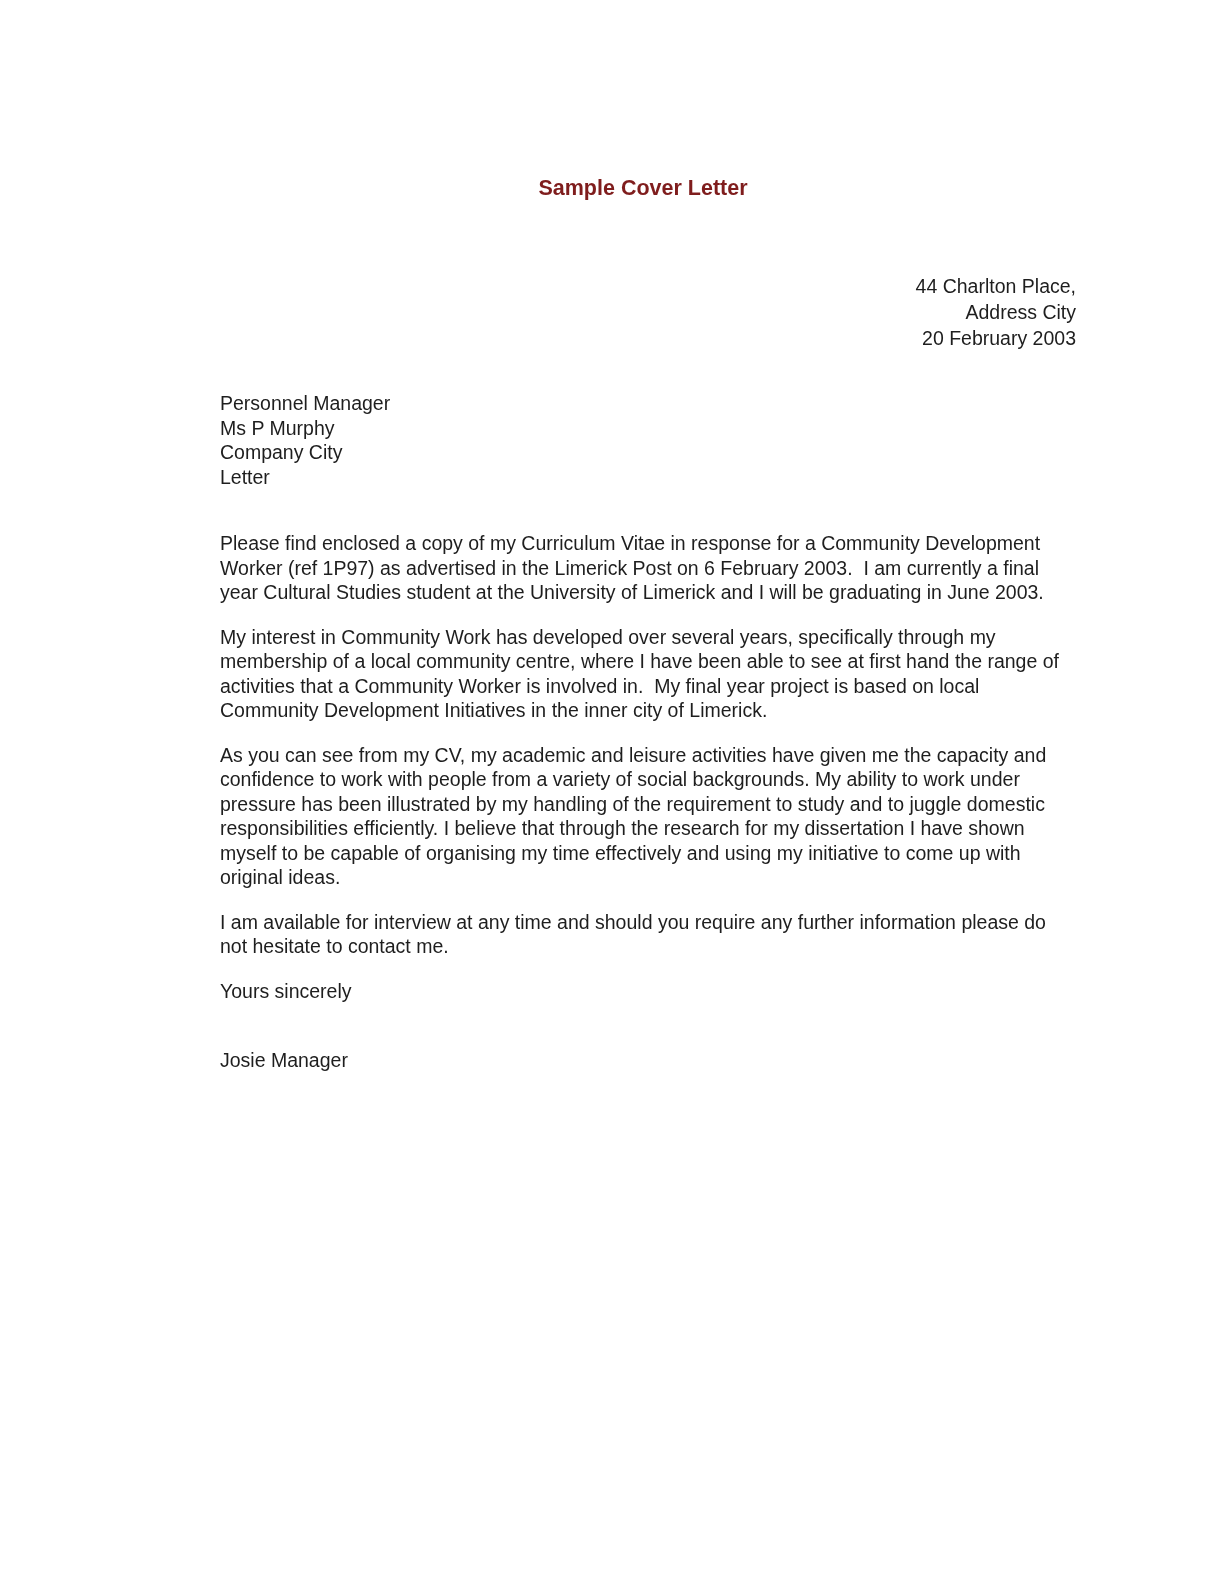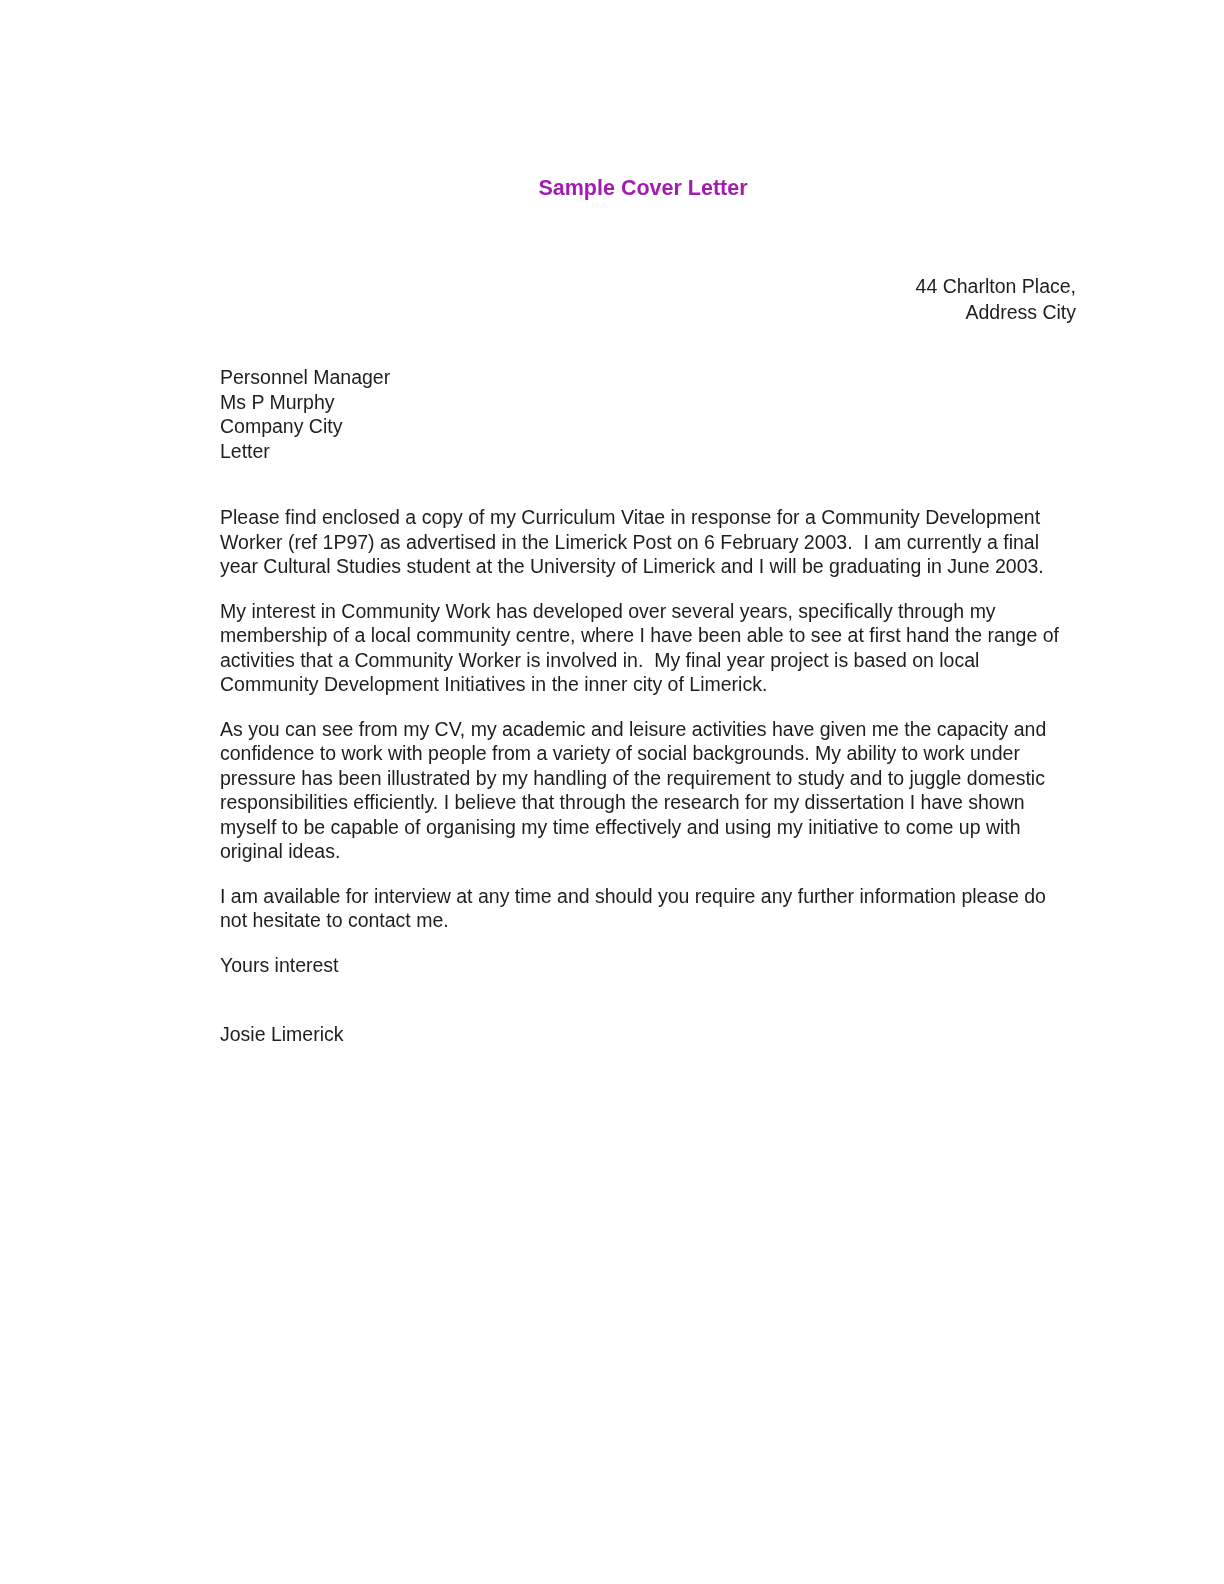--- a/index.html
+++ b/index.html
@@ -48,37 +48,38 @@
   }
   .signature {
     margin-bottom: 0;
   }
 </style>
 </head>
 <body>
 
 <div class="page">
 
-  <h1 class="title" style="color: #a21caf;">Sample Cover Letter</h1>
+  <h1 class="title" style="color: #7f1d1d;">Sample Cover Letter</h1>
 
   <div class="sender-block">
     <div>44 Charlton Place,</div>
     <div>Address City</div>
+    <div>20 February 2003</div>
   </div>
 
   <div class="recipient-block">
     <div>Personnel Manager</div>
     <div>Ms P Murphy</div>
     <div>Company City</div>
     <div>Letter</div>
   </div>
 
 
   <p>Please find enclosed a copy of my Curriculum Vitae in response for a Community Development Worker (ref 1P97) as advertised in the Limerick Post on 6 February 2003.  I am currently a final year Cultural Studies student at the University of Limerick and I will be graduating in June 2003.</p>
   <p>My interest in Community Work has developed over several years, specifically through my membership of a local community centre, where I have been able to see at first hand the range of activities that a Community Worker is involved in.  My final year project is based on local Community Development Initiatives in the inner city of Limerick.</p>
   <p>As you can see from my CV, my academic and leisure activities have given me the capacity and confidence to work with people from a variety of social backgrounds. My ability to work under pressure has been illustrated by my handling of the requirement to study and to juggle domestic responsibilities efficiently. I believe that through the research for my dissertation I have shown myself to be capable of organising my time effectively and using my initiative to come up with original ideas.</p>
   <p>I am available for interview at any time and should you require any further information please do not hesitate to contact me.</p>
 
-  <p class="closing">Yours interest</p>
+  <p class="closing">Yours sincerely</p>
 
-  <p class="signature">Josie Limerick</p>
+  <p class="signature">Josie Manager</p>
 
 </div>
 
 </body></html>

